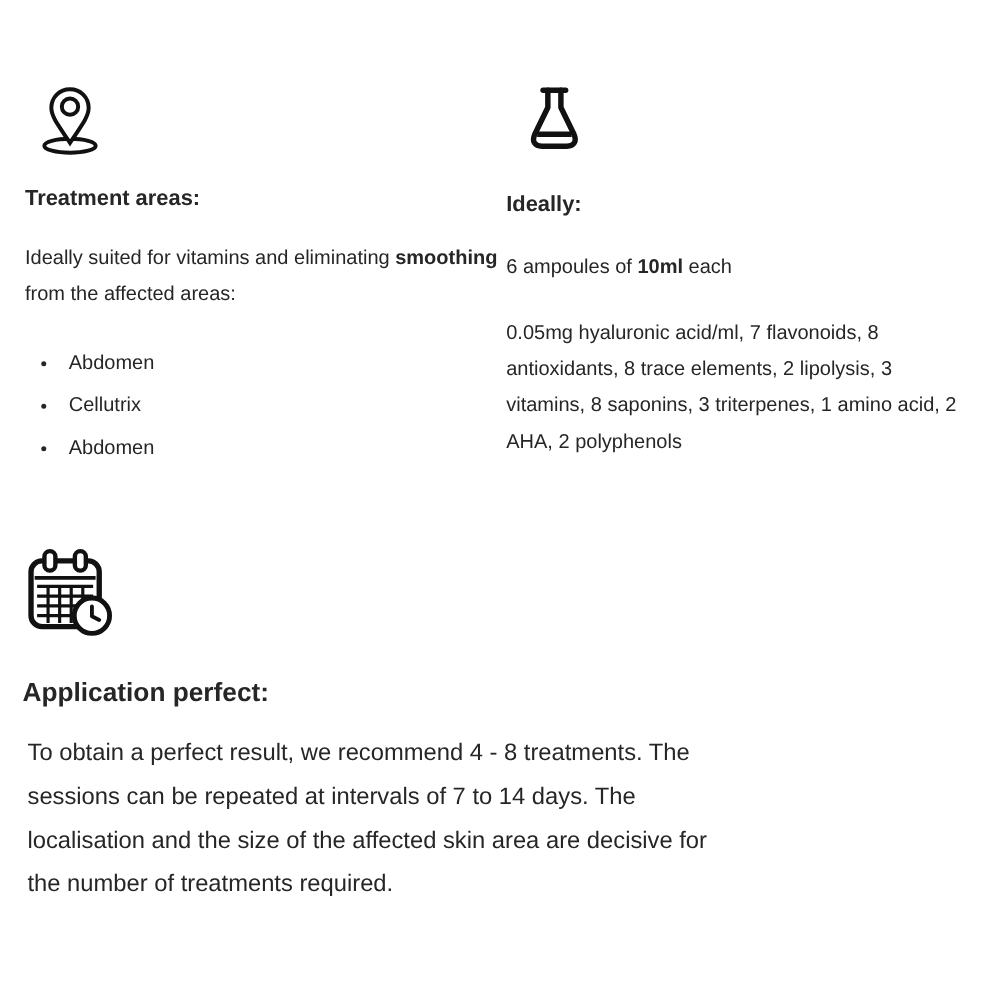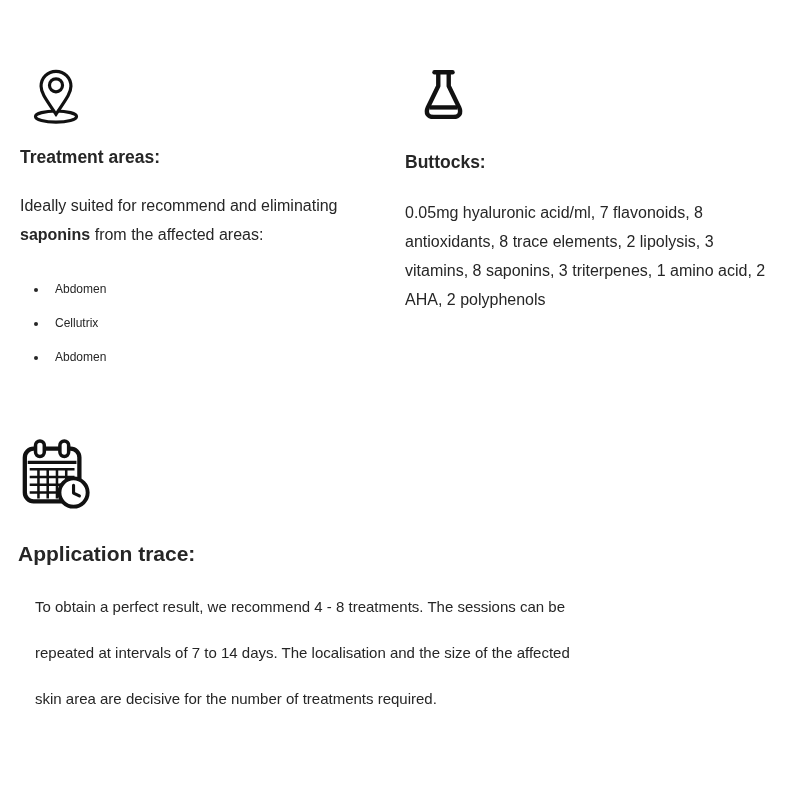--- a/index.html
+++ b/index.html
@@ -38,84 +38,85 @@
   .col-right p { margin-top:24px; }
 
   .bold-seg { font-weight:700; }
 
   ul.areas-list {
     margin:26px 0 0 0;
     padding-left:28px;
     list-style:disc;
   }
   ul.areas-list li {
-    font-size:12px; line-height:29px;
+    font-size:16px; line-height:29px;
     margin-bottom:5px;
     padding-left:7px;
   }
 
   .rhythm { margin:37px 0 0 18px; }
   .rhythm h2 {
     font-size:21px; line-height:25px; font-weight:700;
     margin:24px 0 0 0;
   }
   .rhythm p {
-    font-size:15px; line-height:46px;
-    margin:18px 0 0 17px;
+    font-size:19px; line-height:35px;
+    margin:18px 0 0 4px;
     max-width:558px;
   }
 </style>
 </head>
 <body>
 
 <div class="page">
 
   <div class="row">
 
     <section class="col col-left">
       <span class="icon icon-pin">
         <svg viewBox="0 0 60 60" width="56" height="58" aria-hidden="true">
           <ellipse cx="30" cy="51" rx="22" ry="6" fill="none" stroke="#111111" stroke-width="3.4"></ellipse>
           <path d="M30 2.5 C21 2.5 14 9.5 14 18.5 C14 25 17.5 30 30 48.5 C42.5 30 46 25 46 18.5 C46 9.5 39 2.5 30 2.5 Z" fill="#ffffff" stroke="#111111" stroke-width="3.4"></path>
           <circle cx="30" cy="17.5" r="7" fill="none" stroke="#111111" stroke-width="3.4"></circle>
         </svg>
       </span>
       <h3 class="col-heading">Treatment areas:</h3>
-      <p><span>Ideally suited for recommend and eliminating </span><span class="bold-seg">saponins</span><span> from the affected areas:</span></p>
+      <p><span>Ideally suited for vitamins and eliminating </span><span class="bold-seg">smoothing</span><span> from the affected areas:</span></p>
       <ul class="areas-list">
         <li>Abdomen</li>
         <li>Cellutrix</li>
         <li>Abdomen</li>
       </ul>
     </section>
 
     <section class="col col-right">
       <span class="icon icon-flask">
         <svg viewBox="0 0 60 60" width="57" height="57" aria-hidden="true">
           <path d="M24.5 4.5 V19 L13.5 41.5 C10.8 47.5 13.5 51.5 19.5 51.5 H40.5 C46.5 51.5 49.2 47.5 46.5 41.5 L35.5 19 V4.5" fill="none" stroke="#111111" stroke-width="4.6" stroke-linecap="round" stroke-linejoin="round"></path>
           <path d="M20.5 4.5 H39.5" fill="none" stroke="#111111" stroke-width="4.6" stroke-linecap="round"></path>
           <path d="M15.5 41.5 H44.5" fill="none" stroke="#111111" stroke-width="4.6"></path>
         </svg>
       </span>
-      <h3 class="col-heading">Buttocks:</h3>
+      <h3 class="col-heading">Ideally:</h3>
+      <p><span>6 ampoules of </span><span class="bold-seg">10ml</span><span> each</span></p>
       <p>0.05mg hyaluronic acid/ml, 7 flavonoids, 8 antioxidants, 8 trace elements, 2 lipolysis, 3 vitamins, 8 saponins, 3 triterpenes, 1 amino acid, 2 AHA, 2 polyphenols</p>
     </section>
 
   </div>
 
   <section class="rhythm">
     <span class="icon">
       <svg viewBox="0 0 78 78" width="76" height="76" aria-hidden="true">
         <rect x="7" y="12" width="56" height="54" rx="9" fill="none" stroke="#111111" stroke-width="4.4"></rect>
         <rect x="18" y="4" width="9" height="16" rx="4.5" fill="#ffffff" stroke="#111111" stroke-width="3.6"></rect>
         <rect x="43" y="4" width="9" height="16" rx="4.5" fill="#ffffff" stroke="#111111" stroke-width="3.6"></rect>
         <path d="M10 26 H60" fill="none" stroke="#111111" stroke-width="3.2"></path>
         <path d="M12 33 H58 M12 41 H58 M12 49 H58 M12 57 H58" fill="none" stroke="#111111" stroke-width="2.6"></path>
         <path d="M21 33 V63 M30.5 33 V63 M40 33 V63 M49.5 33 V63" fill="none" stroke="#111111" stroke-width="2.6"></path>
         <circle cx="57" cy="57" r="14.5" fill="#ffffff" stroke="#111111" stroke-width="4"></circle>
         <path d="M57 49.5 V57.5 L63 60.5" fill="none" stroke="#111111" stroke-width="3.2" stroke-linecap="round" stroke-linejoin="round"></path>
       </svg>
     </span>
-    <h2>Application trace:</h2>
+    <h2>Application perfect:</h2>
     <p>To obtain a perfect result, we recommend 4 - 8 treatments. The sessions can be repeated at intervals of 7 to 14 days. The localisation and the size of the affected skin area are decisive for the number of treatments required.</p>
   </section>
 
 </div>
 
 </body></html>

